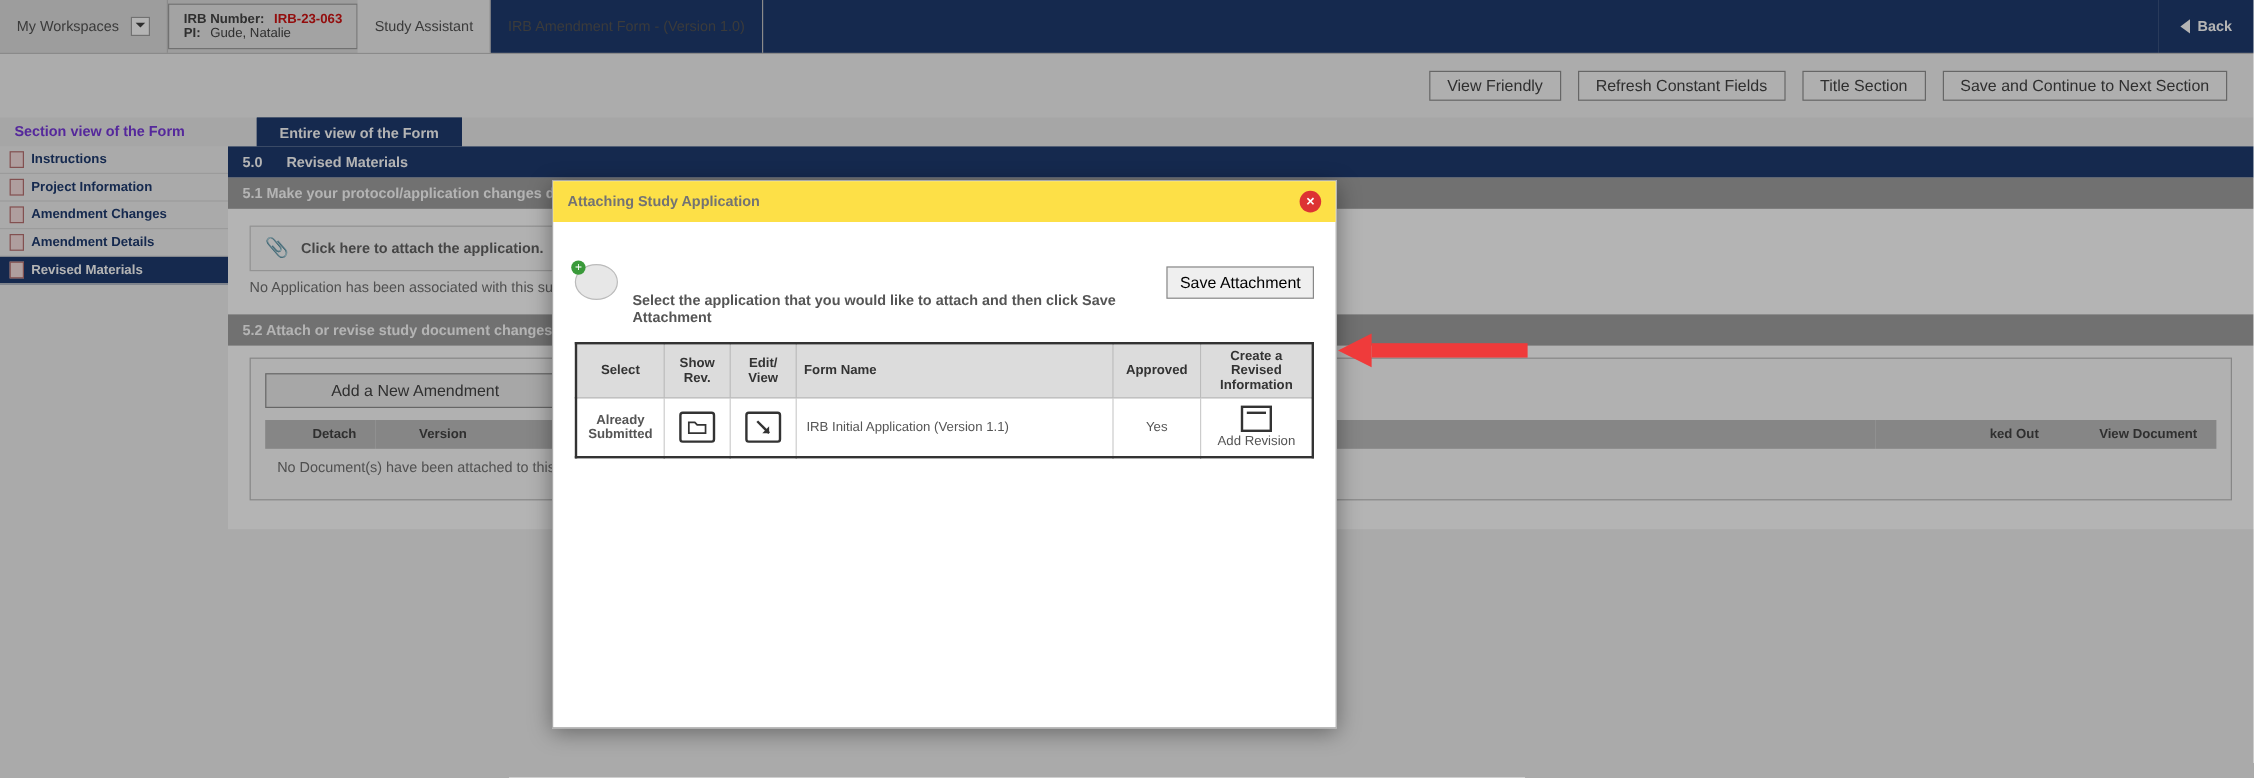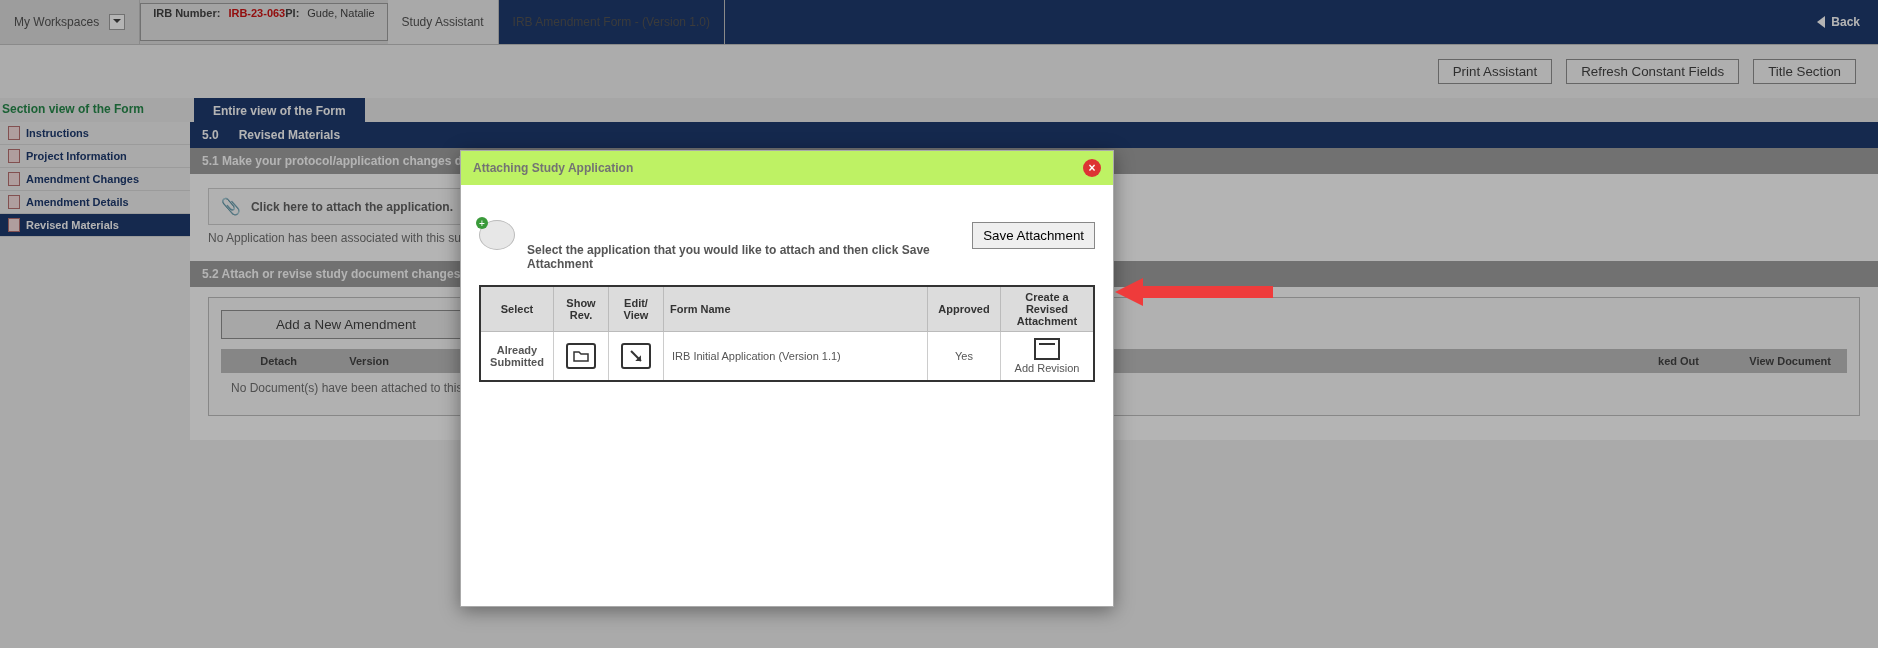--- a/index.html
+++ b/index.html
@@ -29,21 +29,21 @@
   }
   .topbar .my-workspaces { gap:10px; }
   .dropdown-icon {
     display:inline-block;width:14px;height:14px;border:1px solid #999;background:#fff;
     position:relative;
   }
   .dropdown-icon::after{
     content:"";position:absolute;top:4px;left:3px;border:4px solid transparent;border-top-color:#333;
   }
   .irb-block{
-    display:flex;flex-direction:row;justify-content:center;padding:3px 12px;border:1px solid #999;background:#e5e5e5;line-height:1.1;margin:3px 0;
+    display:flex;flex-direction:column;justify-content:center;padding:3px 12px;border:1px solid #999;background:#e5e5e5;line-height:1.1;margin:3px 0;
   }
   .irb-block .row{display:flex;gap:8px;font-size:11px;}
   .irb-num-label{font-weight:bold;}
   .irb-num-value{color:#cc0000;font-weight:bold;}
   .study-assistant{background:#eee;}
   .form-title-tab{
     flex:0 0 auto;background:#0b2a63;color:#fff;padding:0 28px;font-weight:bold;
   }
   .topbar .spacer{flex:1;background:#0b2a63;}
   .back-btn{
@@ -55,21 +55,21 @@
   
   .action-row{
     display:flex;justify-content:flex-end;gap:14px;padding:14px 22px;background:#f3f3f3;
   }
   .action-row button{
     padding:4px 14px;background:#f7f7f7;border:1px solid #888;color:#333;cursor:pointer;
   }
   
   .tabs-row{display:flex;align-items:flex-start;background:#eaeaea;height:24px;}
   .tabs-row .left-heading{
-    width:190px;font-weight:bold;color:#15803d;padding:4px 2px;font-size:12px;
+    width:190px;font-weight:bold;color:#6d28d9;padding:4px 12px;font-size:12px;
   }
   .tabs-row .tab{
     background:#0b2a63;color:#fff;font-weight:bold;padding:5px 18px;font-size:12px;border:1px solid #0b2a63;
   }
   
   .workspace{display:flex;align-items:flex-start;}
   .sidebar{width:190px;flex:0 0 190px;}
   .sidebar a{
     display:flex;align-items:center;gap:6px;padding:4px 8px;border-bottom:1px solid #d9d9d9;color:#0b2a63;font-weight:bold;font-size:11px;text-decoration:none;
   }
@@ -98,21 +98,21 @@
   .docs-table td{padding:8px 10px;color:#666;}
   
   .scrim{
     position:absolute;inset:0;background:rgba(40,40,40,0.35);
   }
   .modal{
     position:absolute;top:150px;left:460px;width:652px;background:#fff;border:1px solid #aaa;
     box-shadow:0 4px 18px rgba(0,0,0,0.4);
   }
   .modal-title{
-    background:#bef264;color:#737373;font-weight:bold;padding:8px 12px;display:flex;justify-content:space-between;align-items:center;
+    background:#fde047;color:#737373;font-weight:bold;padding:8px 12px;display:flex;justify-content:space-between;align-items:center;
   }
   .close-x{
     width:18px;height:18px;border-radius:50%;background:#d33;color:#fff;display:flex;align-items:center;justify-content:center;font-weight:bold;cursor:pointer;font-size:12px;
   }
   .modal-body{padding:14px 18px 24px 18px;}
   .modal-instructions{display:flex;align-items:center;gap:12px;margin-bottom:14px;}
   .bubble-icon{
     width:34px;height:28px;border-radius:50%;background:#e7e7e7;border:1px solid #bbb;position:relative;
   }
   .bubble-icon::before{
@@ -176,23 +176,24 @@
       <span>IRB Amendment Form - (Version 1.0)</span>
     </div>
     <div class="spacer"></div>
     <div class="back-btn">
       <span class="back-arrow-icon"></span>
       <span>Back</span>
     </div>
   </div>
 
   <div class="action-row">
-    <button>Print Assistant</button>
+    <button>View Friendly</button>
     <button>Refresh Constant Fields</button>
     <button>Title Section</button>
+    <button>Save and Continue to Next Section</button>
   </div>
 
   <div class="tabs-row">
     <div class="left-heading">Section view of the Form</div>
     <div class="tab">Entire view of the Form</div>
   </div>
 
   <div class="workspace">
 
     <div class="sidebar">
@@ -271,21 +272,21 @@
       </div>
 
       <table class="modal-table">
         <thead>
           <tr>
             <th style="width:60px">Select</th>
             <th style="width:42px">Show Rev.</th>
             <th style="width:42px">Edit/ View</th>
             <th style="text-align:left">Form Name</th>
             <th style="width:60px">Approved</th>
-            <th style="width:80px">Create a Revised Attachment</th>
+            <th style="width:80px">Create a Revised Information</th>
           </tr>
         </thead>
         <tbody>
           <tr>
             <td style="font-weight:bold">Already Submitted</td>
             <td>
               <span class="icon-box">
                 <svg width="16" height="12" viewBox="0 0 16 12">
                     <path d="M1 2h5l2 2h7v7H1z" fill="none" stroke="#333" stroke-width="1.5"></path>
                   </svg>

